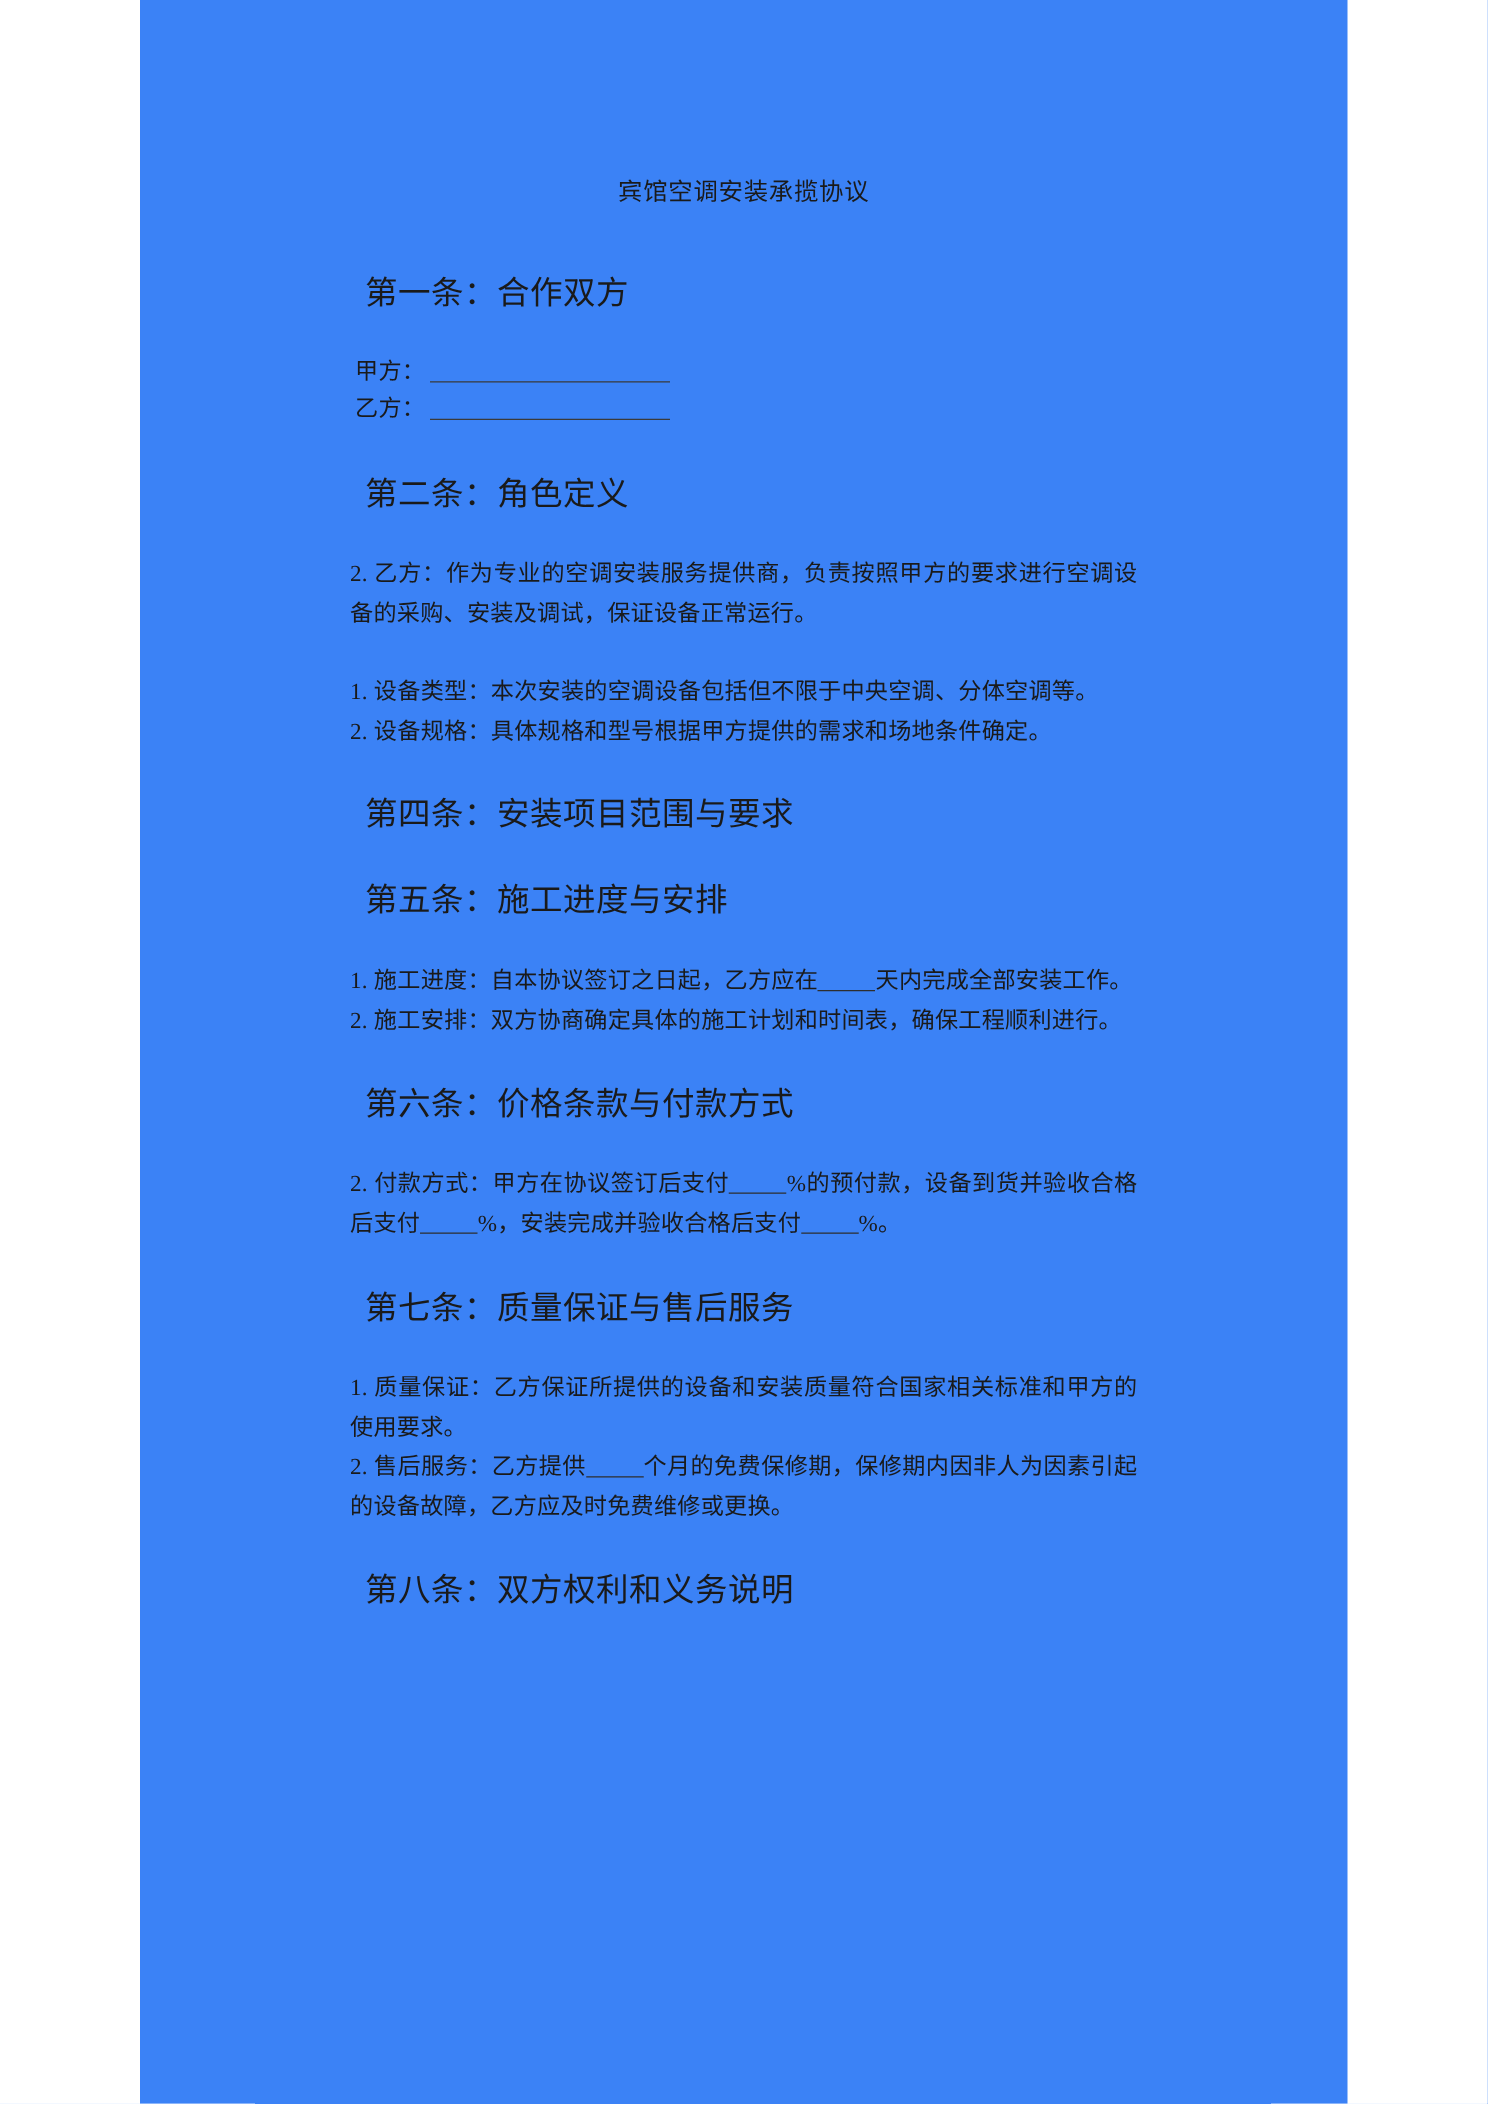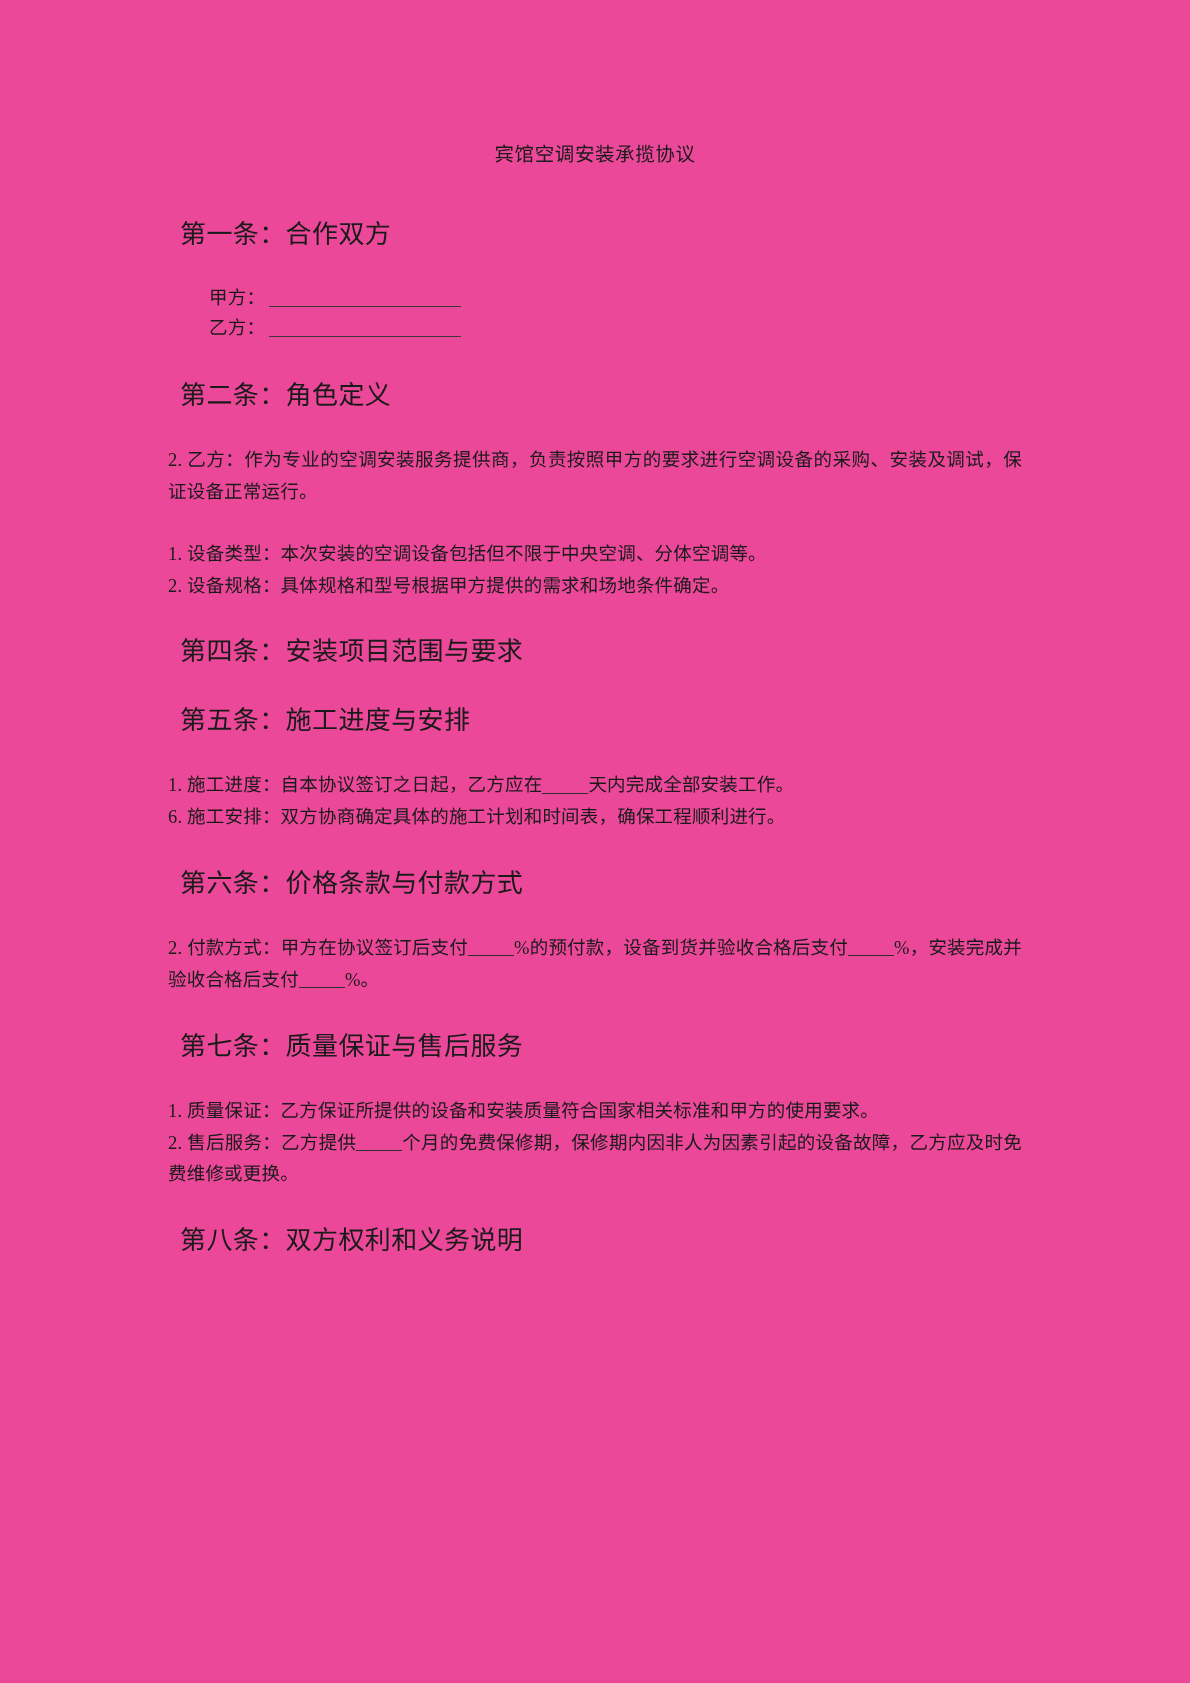--- a/index.html
+++ b/index.html
@@ -7,24 +7,24 @@
     margin: 0;
     padding: 0;
     background: #ffffff;
   }
   body {
     font-family: "Liberation Serif", "DejaVu Serif", serif;
     color: #1a1a1a;
   }
   .page {
     position: relative;
-    width: 1190px;
+    width: 966px;
     height: 1683px;
     margin: 0 auto;
-    background: #ec4899;
+    background: #3b82f6;
     box-sizing: border-box;
     padding: 140px 168px 60px 168px;
     overflow: hidden;
   }
   .doc-title {
     text-align: center;
     font-size: 19.5px;
     line-height: 1.5;
     letter-spacing: 0.6px;
     margin: 0 0 46px 0;
@@ -50,21 +50,20 @@
   .party-block {
     margin: 0 0 32px 0;
     padding-left: 4px;
   }
   .party-line {
     font-size: 18.5px;
     line-height: 1.62;
     letter-spacing: 0.2px;
     color: #1a1a1a;
     white-space: nowrap;
-    margin-left: 37px;
   }
   .blank-long {
     display: inline-block;
     width: 192px;
     border-bottom: 1.6px solid #3a3a3a;
     height: 0.95em;
     vertical-align: -0.15em;
     margin-left: 4px;
   }
   .blank-inline {
@@ -100,21 +99,21 @@
   <div class="para">
     <span class="list-line">1. 设备类型：本次安装的空调设备包括但不限于中央空调、分体空调等。</span>
     <span class="list-line">2. 设备规格：具体规格和型号根据甲方提供的需求和场地条件确定。</span>
   </div>
 
   <div class="clause-heading">第四条：安装项目范围与要求</div>
 
   <div class="clause-heading">第五条：施工进度与安排</div>
   <div class="para">
     <span class="list-line"><span>1. 施工进度：自本协议签订之日起，乙方应在</span><span class="blank-inline w-narrow"></span><span>天内完成全部安装工作。</span></span>
-    <span class="list-line"><span>6. 施工安排：双方协商确定具体的施工计划和时间表，确保工程顺利进行。</span></span>
+    <span class="list-line"><span>2. 施工安排：双方协商确定具体的施工计划和时间表，确保工程顺利进行。</span></span>
   </div>
 
   <div class="clause-heading">第六条：价格条款与付款方式</div>
   <div class="para">
     <span class="list-line"><span>2. 付款方式：甲方在协议签订后支付</span><span class="blank-inline w-narrow"></span><span>%的预付款，设备到货并验收合格后支付</span><span class="blank-inline w-narrow"></span><span>%，安装完成并验收合格后支付</span><span class="blank-inline w-narrow"></span><span>%。</span></span>
   </div>
 
   <div class="clause-heading">第七条：质量保证与售后服务</div>
   <div class="para">
     <span class="list-line"><span>1. 质量保证：乙方保证所提供的设备和安装质量符合国家相关标准和甲方的使用要求。</span></span>

